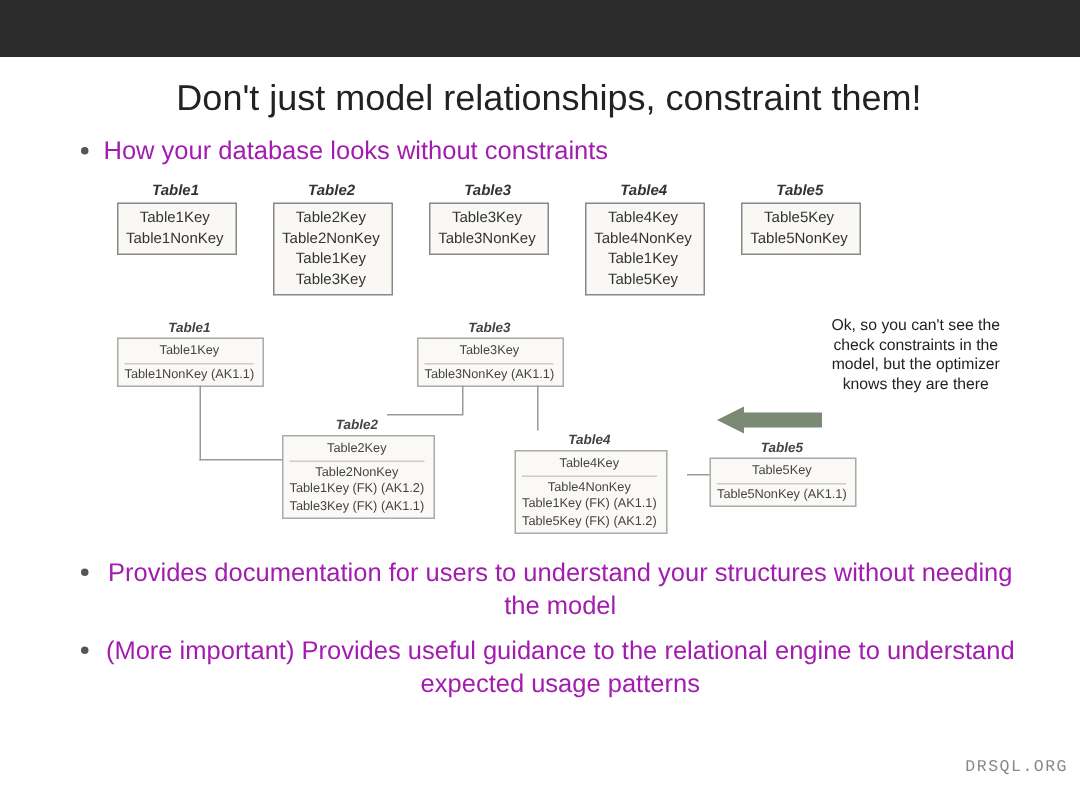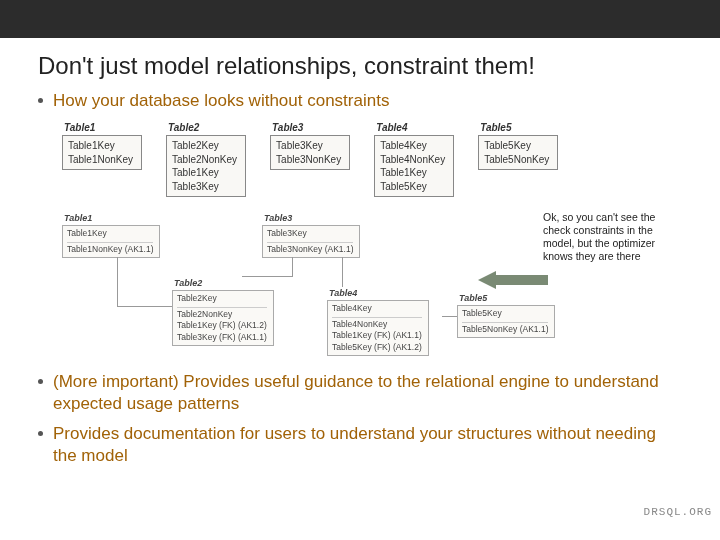--- a/index.html
+++ b/index.html
@@ -10,21 +10,22 @@
     font-family: Arial, Helvetica, sans-serif;
     position: relative;
     overflow: hidden;
   }
   .topbar {
     width: 100%;
     height: 38px;
     background: #2c2c2c;
   }
   .content {
-    padding: 14px 42px 0 38px;
+    padding: 14px 42px 0 54px;
+    text-align: center;
   }
   .title {
     font-size: 24px;
     font-weight: 400;
     color: #222;
     margin-bottom: 10px;
   }
   .bullet-row {
     display: flex;
     align-items: flex-start;
@@ -32,21 +33,21 @@
   }
   .bullet-dot {
     width: 5px; height: 5px; border-radius: 50%;
     background: #555;
     margin-top: 8px;
     margin-right: 10px;
     flex-shrink: 0;
   }
   .bullet-text {
     font-size: 17px;
-    color: #a16207;
+    color: #a21caf;
     line-height: 1.3;
   }
   
   .diag1 {
     display: flex;
     gap: 24px;
     margin: 6px 0 14px 24px;
   }
   .tbl {
     font-family: Tahoma, Arial, sans-serif;
@@ -248,22 +249,22 @@
 
     <div class="callout">Ok, so you can't see the check constraints in the model, but the optimizer knows they are there</div>
     <div class="arrow">
       <div class="arrow-head"></div>
       <div class="arrow-body"></div>
     </div>
   </div>
 
   <div class="bullet-row">
     <div class="bullet-dot"></div>
-    <div class="bullet-text">(More important) Provides useful guidance to the relational engine to understand expected usage patterns</div>
+    <div class="bullet-text">Provides documentation for users to understand your structures without needing the model</div>
   </div>
   <div class="bullet-row">
     <div class="bullet-dot"></div>
-    <div class="bullet-text">Provides documentation for users to understand your structures without needing the model</div>
+    <div class="bullet-text">(More important) Provides useful guidance to the relational engine to understand expected usage patterns</div>
   </div>
 
 </div>
 
 <div class="footer-tag">DRSQL.ORG</div>
 
 </body></html>

